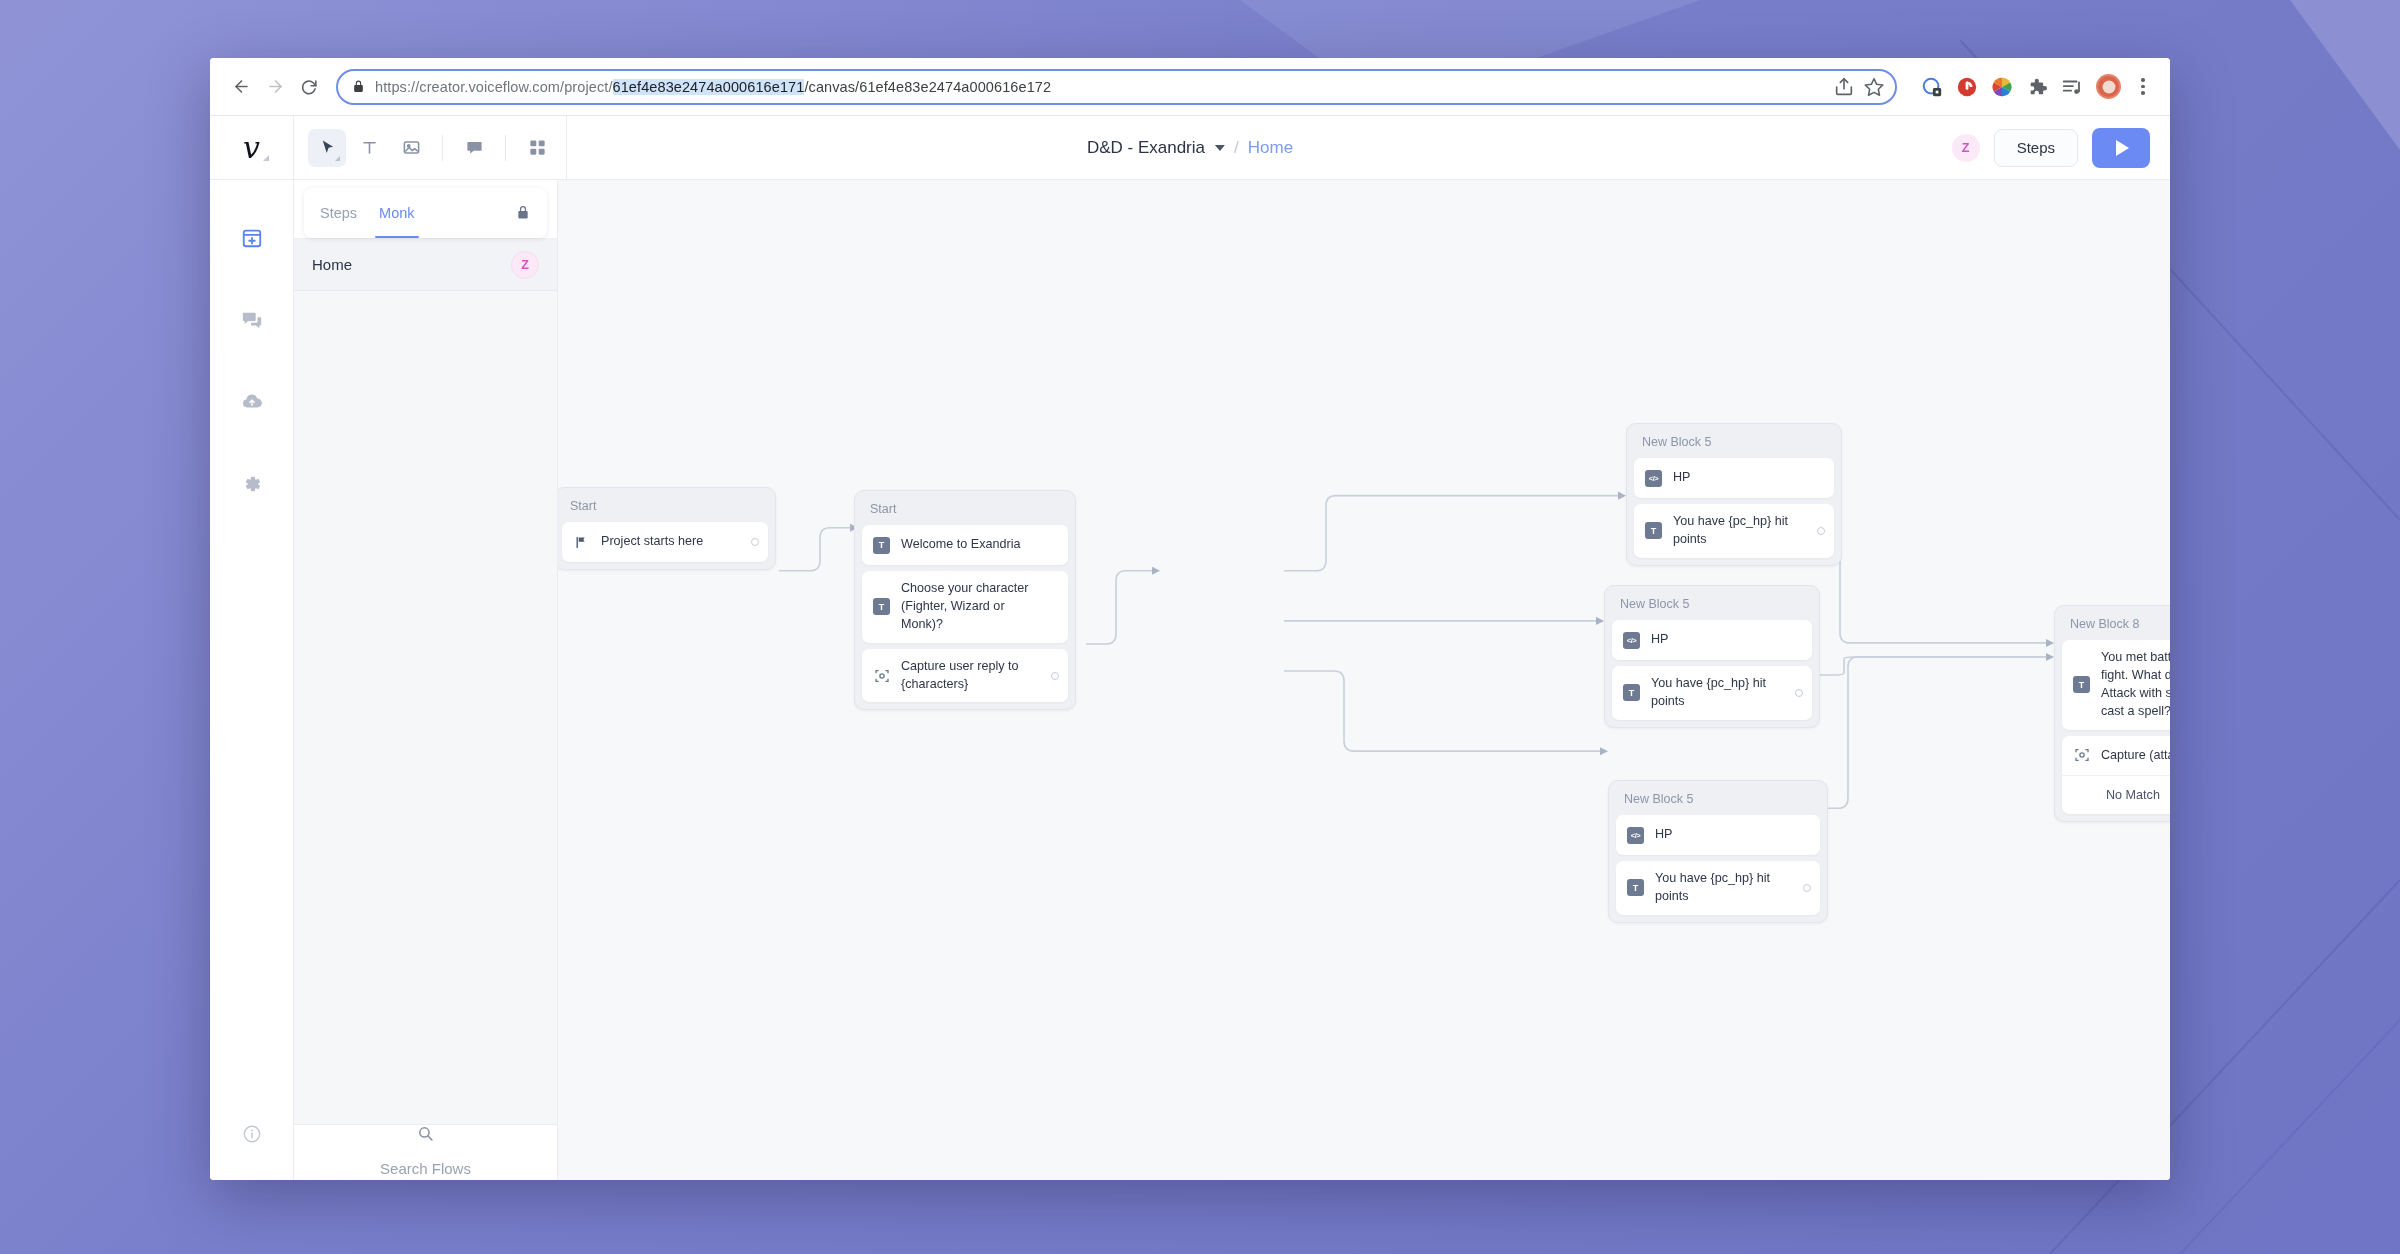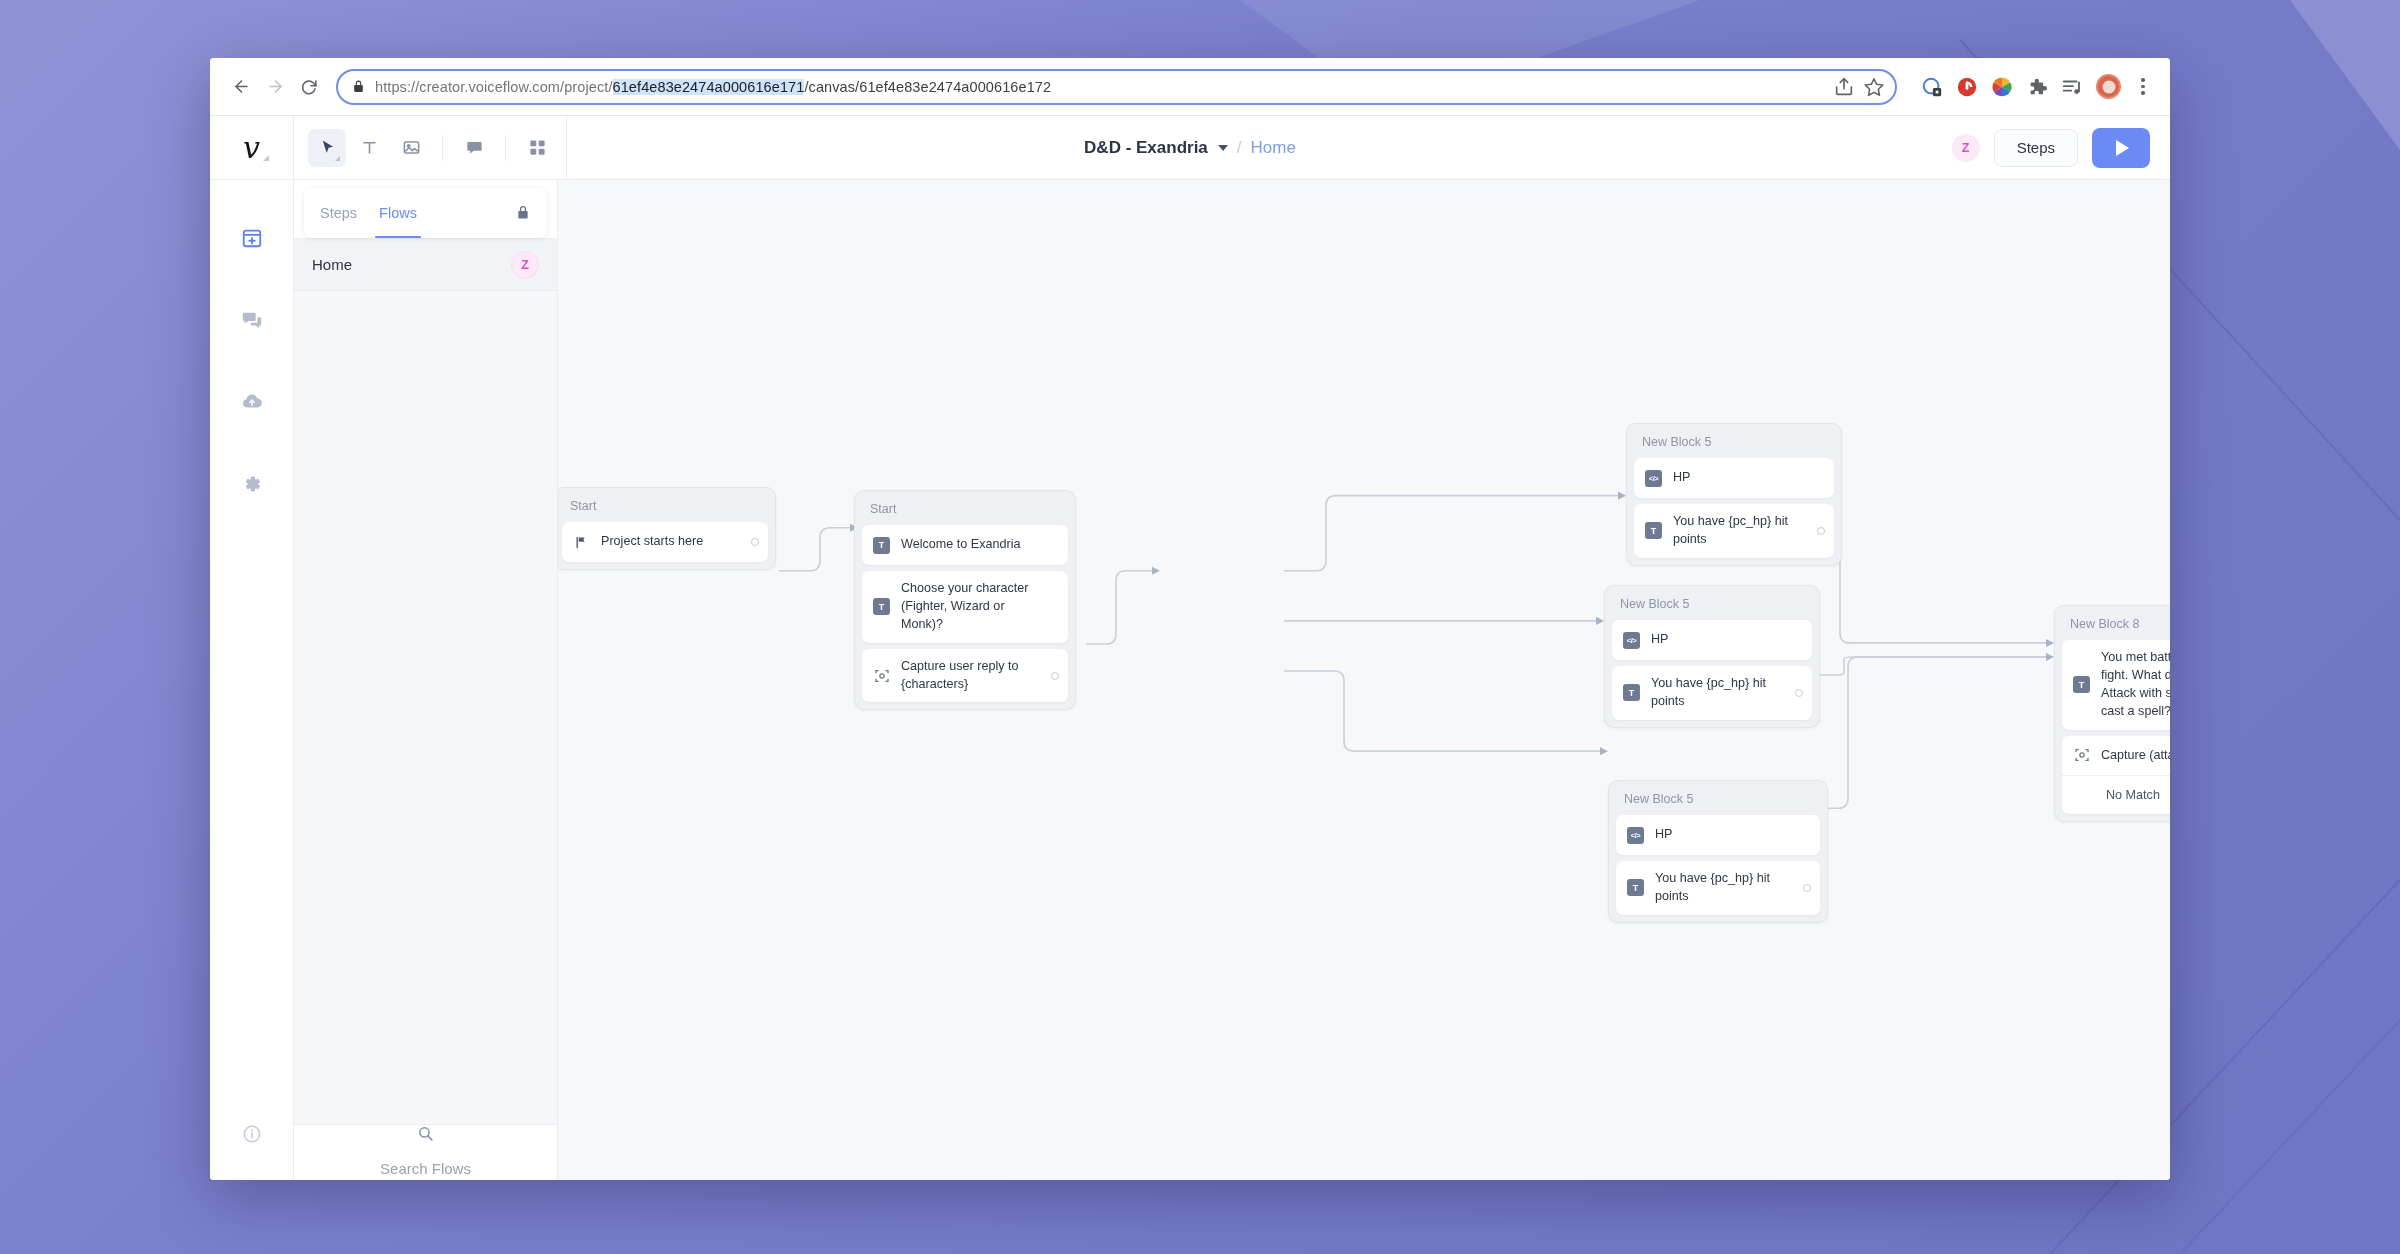--- a/index.html
+++ b/index.html
@@ -120,21 +120,21 @@
   }
   .tool-div { width: 1px; height: 26px; background: #e7e9ef; margin: 0 8px; }
   .hdr-sep { width: 1px; height: 100%; background: #eaecf1; }
 
   .breadcrumb {
     position: absolute; left: 50%; top: 50%;
     transform: translate(-50%,-50%);
     display: flex; align-items: center; gap: 9px;
     font-size: 17px; white-space: nowrap;
   }
-  .bc-project { color: #2c3345; font-weight: 700; }
+  .bc-project { color: #2c3345; font-weight: 400; }
   .bc-caret { border-left: 5px solid transparent; border-right: 5px solid transparent; border-top: 6px solid #4a5468; margin-left: 1px; }
   .bc-slash { color: #c3cad8; }
   .bc-current { color: #7c9cf0; }
 
   .hdr-right {
     margin-left: auto; display: flex; align-items: center; gap: 14px;
     padding-right: 20px;
   }
   .avatar-z {
     width: 28px; height: 28px; border-radius: 50%;
@@ -487,21 +487,21 @@
               <line x1="12" y1="11" x2="12" y2="16.5" stroke-linecap="round"></line>
               <circle cx="12" cy="7.8" r="1.1" fill="currentColor" stroke="none"></circle>
             </svg>
         </div>
       </div>
 
       <div class="panel">
         <div class="panel-card">
           <div class="panel-tabs">
             <span class="ptab">Steps</span>
-            <span class="ptab active">Flows</span>
+            <span class="ptab active">Monk</span>
             <span class="lock-right">
               <svg viewBox="0 0 24 24" fill="currentColor">
                   <path d="M12 1.6a4.6 4.6 0 0 0-4.6 4.6V9H6.6A1.6 1.6 0 0 0 5 10.6v8.2a1.6 1.6 0 0 0 1.6 1.6h10.8a1.6 1.6 0 0 0 1.6-1.6v-8.2A1.6 1.6 0 0 0 17.4 9h-.8V6.2A4.6 4.6 0 0 0 12 1.6zm0 1.9a2.7 2.7 0 0 1 2.7 2.7V9H9.3V6.2A2.7 2.7 0 0 1 12 3.5z"></path>
                 </svg>
             </span>
           </div>
         </div>
         <div class="flow-list">
           <div class="flow-item">
             <span class="flow-name">Home</span>

